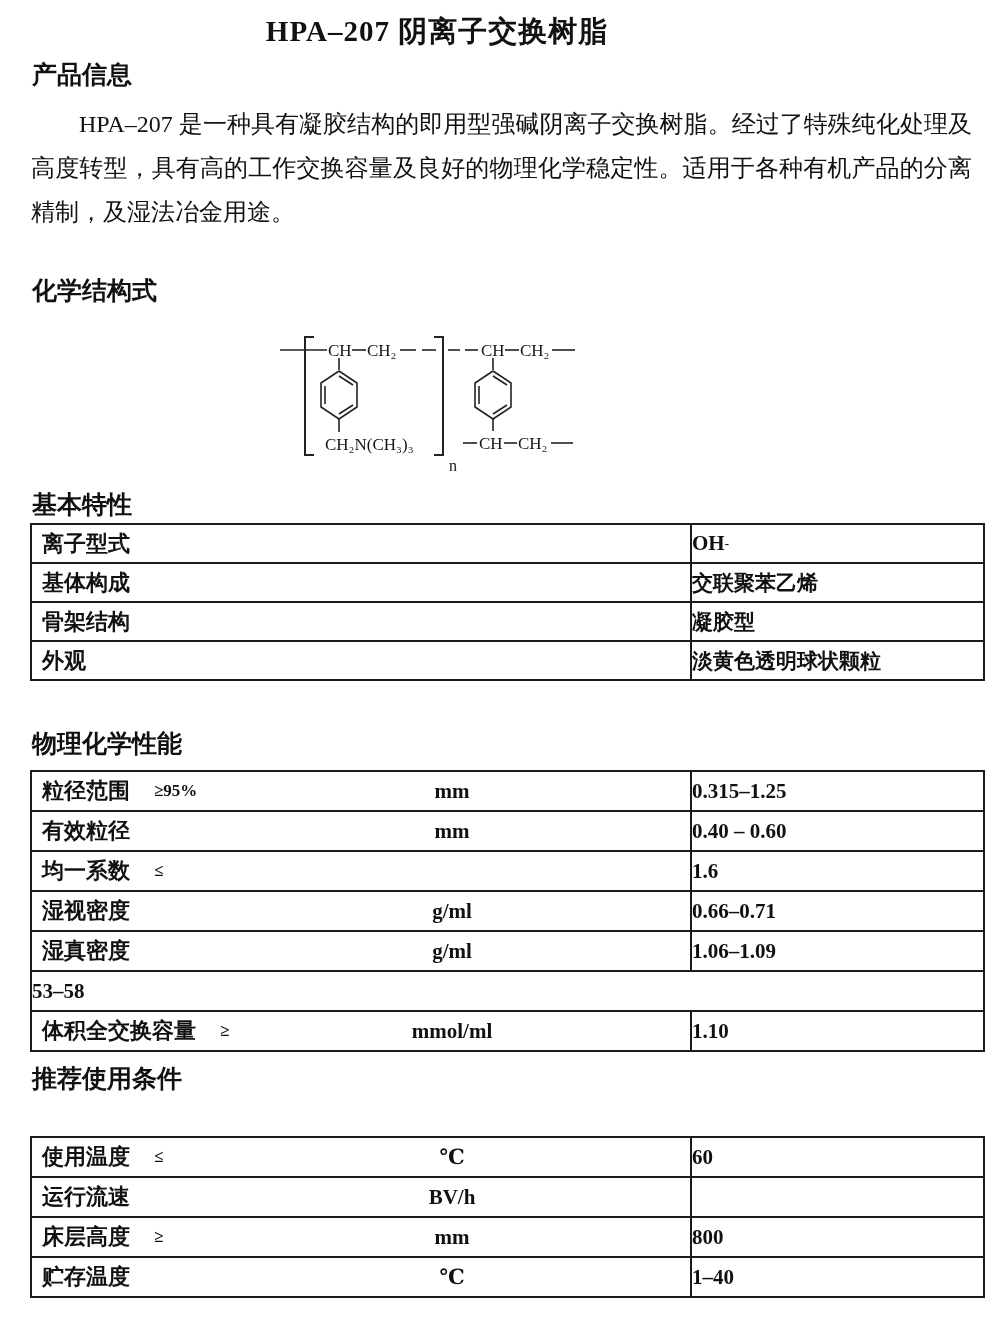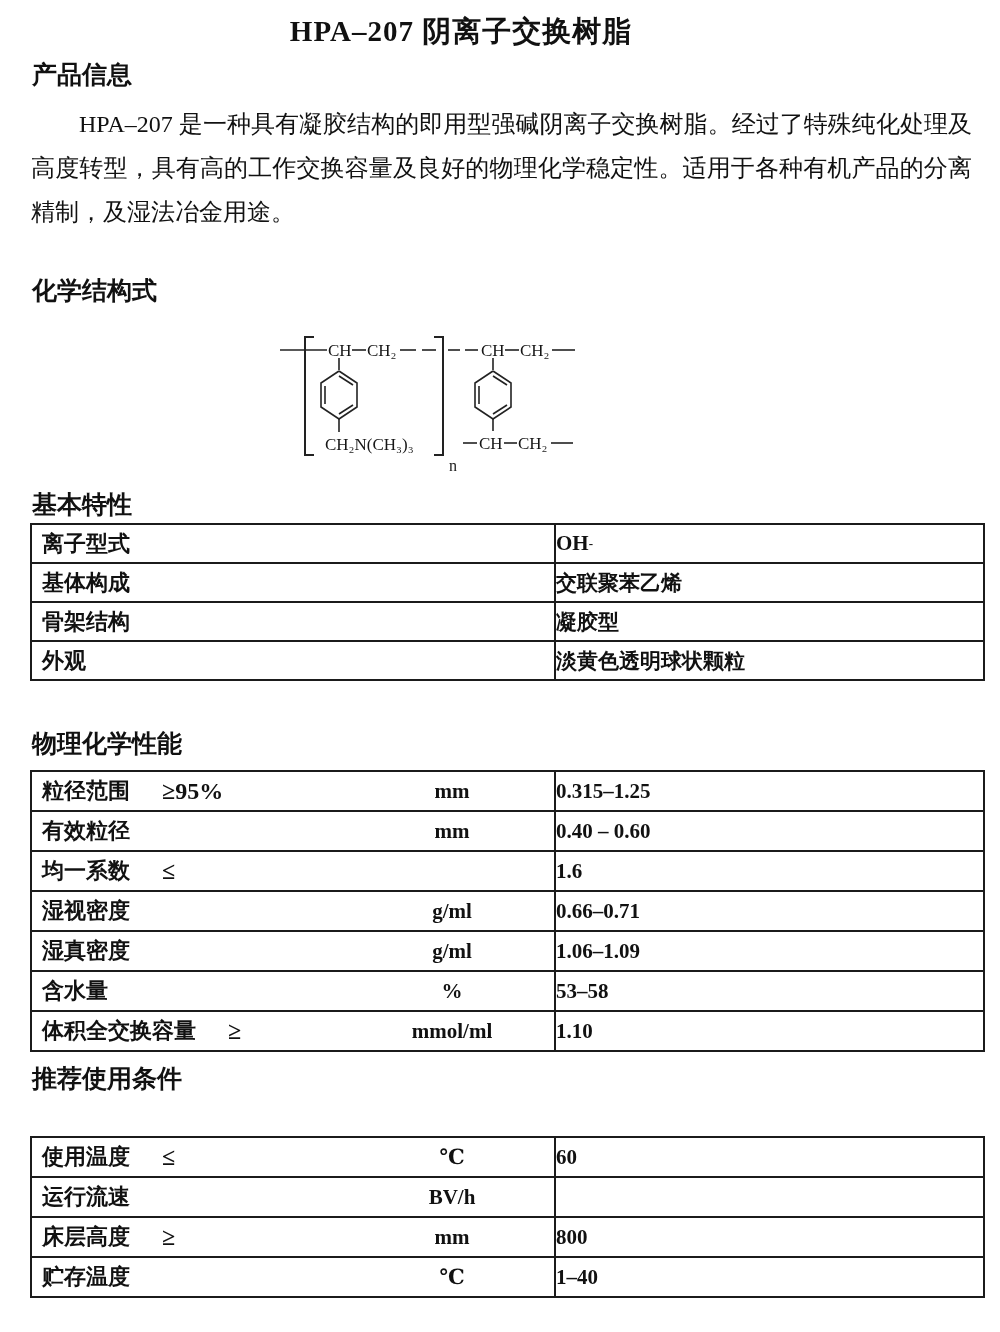--- a/index.html
+++ b/index.html
@@ -2,36 +2,36 @@
 <html><head>
 <meta charset="utf-8">
 <style>
   html,body{margin:0;padding:0;}
   body{
     width:1000px;height:1332px;position:relative;background:#ffffff;
     font-family:"Liberation Serif","DejaVu Serif",serif;color:#111;
     overflow:hidden;
   }
   .h1{position:absolute;left:0;top:12px;width:874px;text-align:center;
-      font-size:29px;font-weight:bold;letter-spacing:1px;margin-left:24px;}
+      font-size:29px;font-weight:bold;letter-spacing:1px;}
   .h2{position:absolute;left:32px;font-size:25px;font-weight:bold;line-height:1.2;}
   .para{position:absolute;left:31px;top:102px;width:941px;font-size:24px;
         font-weight:normal;line-height:44px;text-align:justify;text-indent:2em;}
   .tbl{position:absolute;left:30px;width:955px;border:2px solid #1b1b1b;
        background:#fff;box-sizing:border-box;}
   .row{display:flex;height:var(--rh);border-top:2px solid #1b1b1b;}
   .row:first-child{border-top:none;}
   .cell{box-sizing:border-box;}
-  .cell-l{position:relative;width:524px;border-right:2px solid #1b1b1b;
+  .cell-l{position:relative;width:660px;border-right:2px solid #1b1b1b;
           display:flex;align-items:center;padding-left:10px;}
   .cell-r{flex:1;display:flex;align-items:center;
           font-size:21px;font-weight:bold;}
   .cell-r sup{font-size:13px;vertical-align:super;line-height:0;}
   .lbl{font-size:22px;font-weight:bold;white-space:nowrap;}
-  .qual{font-size:24px;font-weight:bold;margin-left:32px;white-space:nowrap;}
+  .qual{font-size:17px;font-weight:bold;margin-left:24px;white-space:nowrap;}
   .unit{position:absolute;left:340px;width:160px;text-align:center;
         font-size:21px;font-weight:bold;}
   .structure{position:absolute;left:278px;top:331px;}
   .structure text{font-size:17px;fill:#161616;
         font-family:"Liberation Serif","DejaVu Serif",serif;}
   .structure .small{font-size:16px;}
   .structure line, .structure polyline{stroke:#222;stroke-width:1.6;fill:none;}
   .structure polyline.bracket{stroke-width:2;}
 </style>
 </head>
@@ -164,24 +164,20 @@
     <div class="row">
       <div class="cell cell-l">
         <span class="lbl">湿真密度</span>
         <span class="unit">g/ml</span>
       </div>
       <div class="cell cell-r">
         <span>1.06–1.09</span>
       </div>
     </div>
     <div class="row">
-      <div class="cell cell-l">
-        <span class="lbl">含水量</span>
-        <span class="unit">%</span>
-      </div>
       <div class="cell cell-r">
         <span>53–58</span>
       </div>
     </div>
     <div class="row">
       <div class="cell cell-l">
         <span class="lbl">体积全交换容量</span>
         <span class="qual">≥</span>
         <span class="unit">mmol/ml</span>
       </div>

